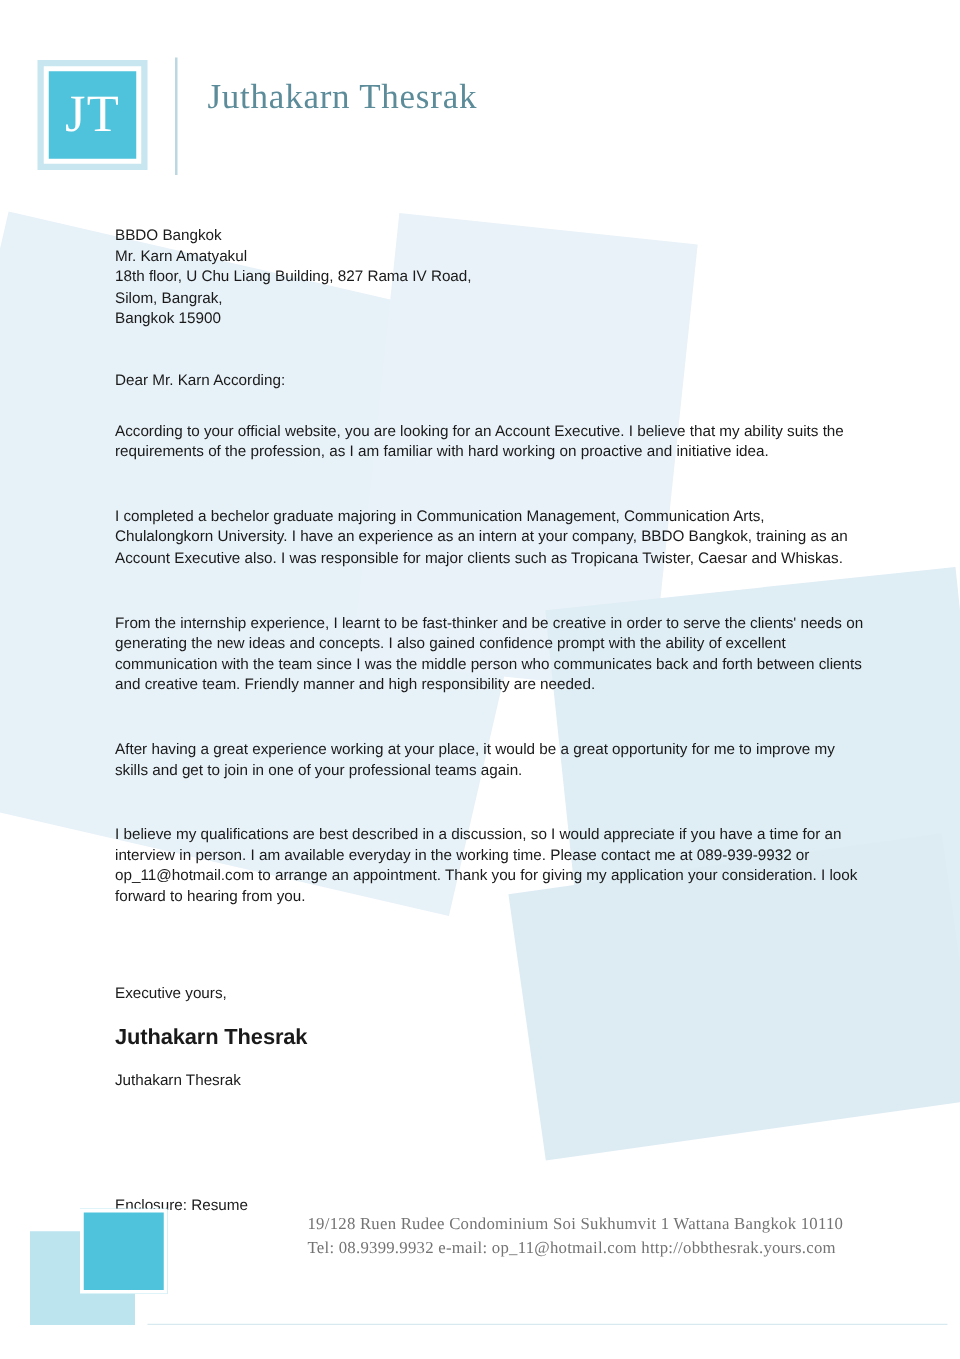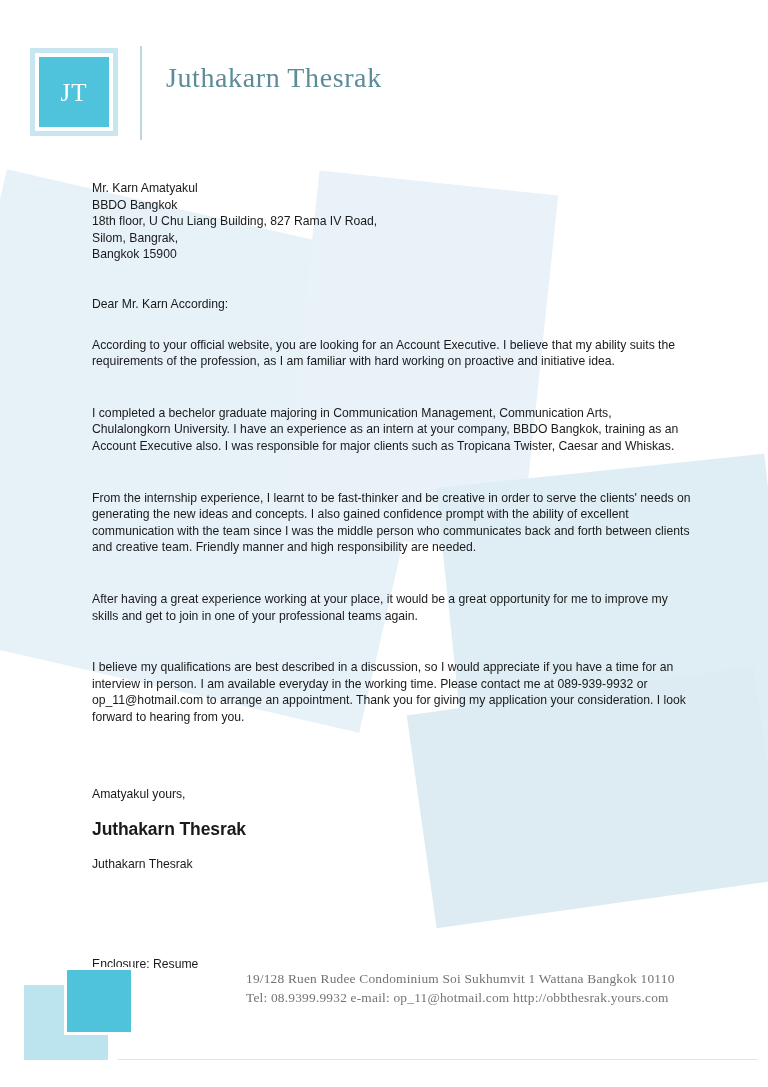--- a/index.html
+++ b/index.html
@@ -85,21 +85,21 @@
   .logo-square {
     width: 100%;
     height: 100%;
     background: #4fc3dc;
     display: flex;
     align-items: center;
     justify-content: center;
   }
   .logo-initials {
     font-family: "Liberation Serif", serif;
-    font-size: 25px;
+    font-size: 42px;
     color: #ffffff;
     letter-spacing: 1px;
     line-height: 1;
   }
   .header-divider {
     position: absolute;
     left: 140px;
     top: 46px;
     width: 2px;
     height: 94px;
@@ -227,36 +227,36 @@
         </div>
       </div>
     </div>
     <div class="header-divider"></div>
     <div class="header-name">Juthakarn Thesrak</div>
   </div>
 
   <div class="letter">
 
     <div>
+      <span class="addr-line">BBDO Bangkok</span>
       <span class="addr-line">Mr. Karn Amatyakul</span>
-      <span class="addr-line">BBDO Bangkok</span>
       <span class="addr-line">18th floor, U Chu Liang Building, 827 Rama IV Road,</span>
       <span class="addr-line">Silom, Bangrak,</span>
       <span class="addr-line">Bangkok 15900</span>
     </div>
 
     <div class="salutation">Dear Mr. Karn According:</div>
 
     <div class="para body-start">According to your official website, you are looking for an Account Executive. I believe that my ability suits the requirements of the profession, as I am familiar with hard working on proactive and initiative idea.</div>
     <div class="para">I completed a bechelor graduate majoring in Communication Management, Communication Arts, Chulalongkorn University. I have an experience as an intern at your company, BBDO Bangkok, training as an Account Executive also. I was responsible for major clients such as Tropicana Twister, Caesar and Whiskas.</div>
     <div class="para">From the internship experience, I learnt to be fast-thinker and be creative in order to serve the clients' needs on generating the new ideas and concepts. I also gained confidence prompt with the ability of excellent communication with the team since I was the middle person who communicates back and forth between clients and creative team. Friendly manner and high responsibility are needed.</div>
     <div class="para">After having a great experience working at your place, it would be a great opportunity for me to improve my skills and get to join in one of your professional teams again.</div>
     <div class="para">I believe my qualifications are best described in a discussion, so I would appreciate if you have a time for an interview in person. I am available everyday in the working time. Please contact me at 089-939-9932 or op_11@hotmail.com to arrange an appointment. Thank you for giving my application your consideration. I look forward to hearing from you.</div>
 
-    <div class="closing">Amatyakul yours,</div>
+    <div class="closing">Executive yours,</div>
     <div class="sign-name">Juthakarn Thesrak</div>
     <div class="typed-name">Juthakarn Thesrak</div>
 
     <div class="enclosure">Enclosure: Resume</div>
   </div>
 
   <div class="footer">
     <div class="sq-pale"></div>
     <div class="sq-bright"></div>
     <div class="footer-rule"></div>

